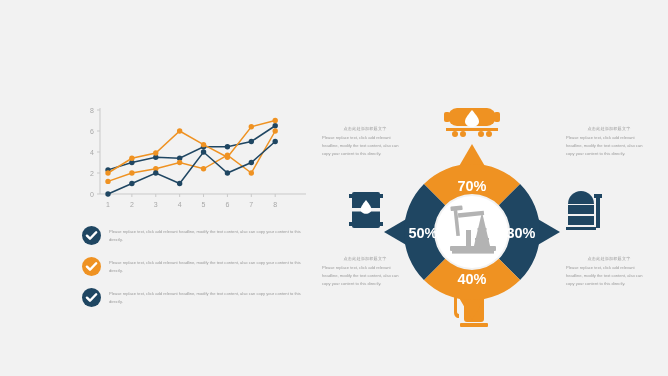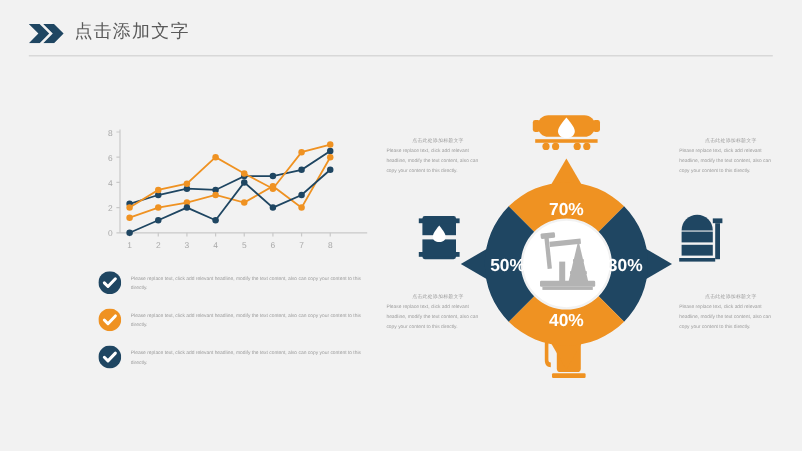--- a/index.html
+++ b/index.html
@@ -29,21 +29,21 @@
   .bullets{position:absolute;left:82px;top:226px;width:232px;}
   .bullet{display:flex;align-items:flex-start;margin-bottom:12px;}
   .ckc{flex:0 0 auto;width:19px;height:19px;margin-right:8px;}
   .btext{
     font-size:4.1px;line-height:1.85;color:#9a9a9a;
     padding-top:2px;
     font-family:"Liberation Sans",sans-serif;
   }
 
   
-  .infog{position:absolute;left:322px;top:92px;width:330px;height:250px;}
+  .infog{position:absolute;left:322px;top:104px;width:330px;height:250px;}
   .donut{position:absolute;left:60px;top:38px;width:180px;height:180px;}
 
   .tbox{position:absolute;width:86px;}
   .tbox .th{
     font-size:4.1px;color:#9b9b9b;text-align:center;margin-bottom:3px;
     font-family:"DejaVu Sans",sans-serif;letter-spacing:.2px;
   }
   .tbox .tp{
     font-size:4.1px;line-height:1.9;color:#9b9b9b;
     font-family:"Liberation Sans",sans-serif;
@@ -58,28 +58,20 @@
   .ico-top{left:118px;top:0px;width:64px;height:40px;}
   .ico-bot{left:128px;top:172px;width:44px;height:52px;}
   .ico-left{left:26px;top:84px;width:40px;height:44px;}
   .ico-right{left:238px;top:84px;width:46px;height:44px;}
 </style>
 </head>
 <body>
 
 <div class="slide">
 
-  <div class="header">
-    <svg class="chev" viewBox="0 0 30 16">
-      <polygon points="0,0 9,0 17,8 9,16 0,16 8,8" fill="#1f4662"></polygon>
-      <polygon points="12,0 21,0 29,8 21,16 12,16 20,8" fill="#1f4662"></polygon>
-    </svg>
-    <div class="title">点击添加文字</div>
-    <div class="hrule"></div>
-  </div>
 
   <div class="chart">
     <svg id="chart-svg" width="232" height="112" viewBox="0 0 232 112">
         <line x1="22" y1="4" x2="22" y2="90" stroke="#c9c9c9" stroke-width="1"></line>
         <line x1="22" y1="90" x2="228" y2="90" stroke="#c9c9c9" stroke-width="1"></line>
         <line x1="19" y1="90" x2="22" y2="90" stroke="#c9c9c9" stroke-width="1"></line>
         <text x="16" y="93" text-anchor="end" font-size="7" fill="#a8a8a8" font-family="Liberation Sans, sans-serif">0</text>
         <line x1="19" y1="69" x2="22" y2="69" stroke="#c9c9c9" stroke-width="1"></line>
         <text x="16" y="72" text-anchor="end" font-size="7" fill="#a8a8a8" font-family="Liberation Sans, sans-serif">2</text>
         <line x1="19" y1="48" x2="22" y2="48" stroke="#c9c9c9" stroke-width="1"></line>

